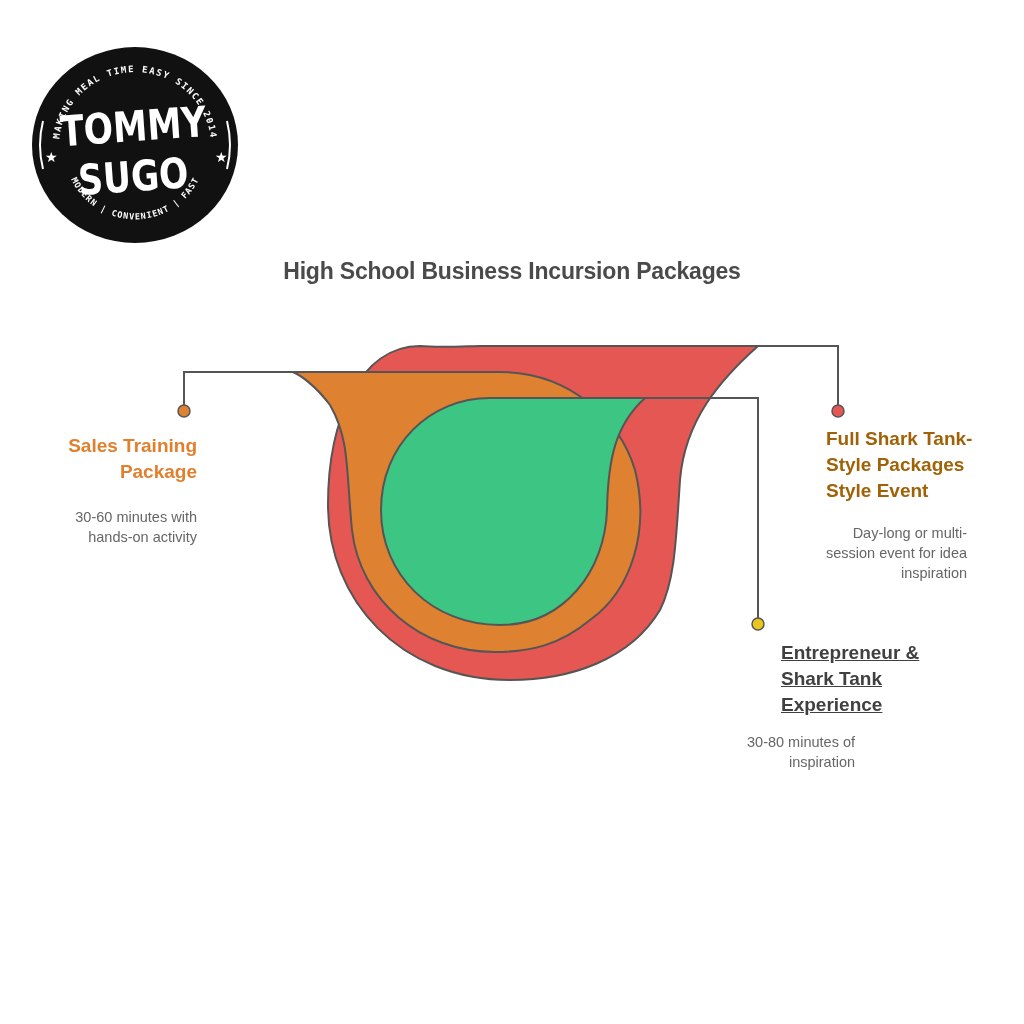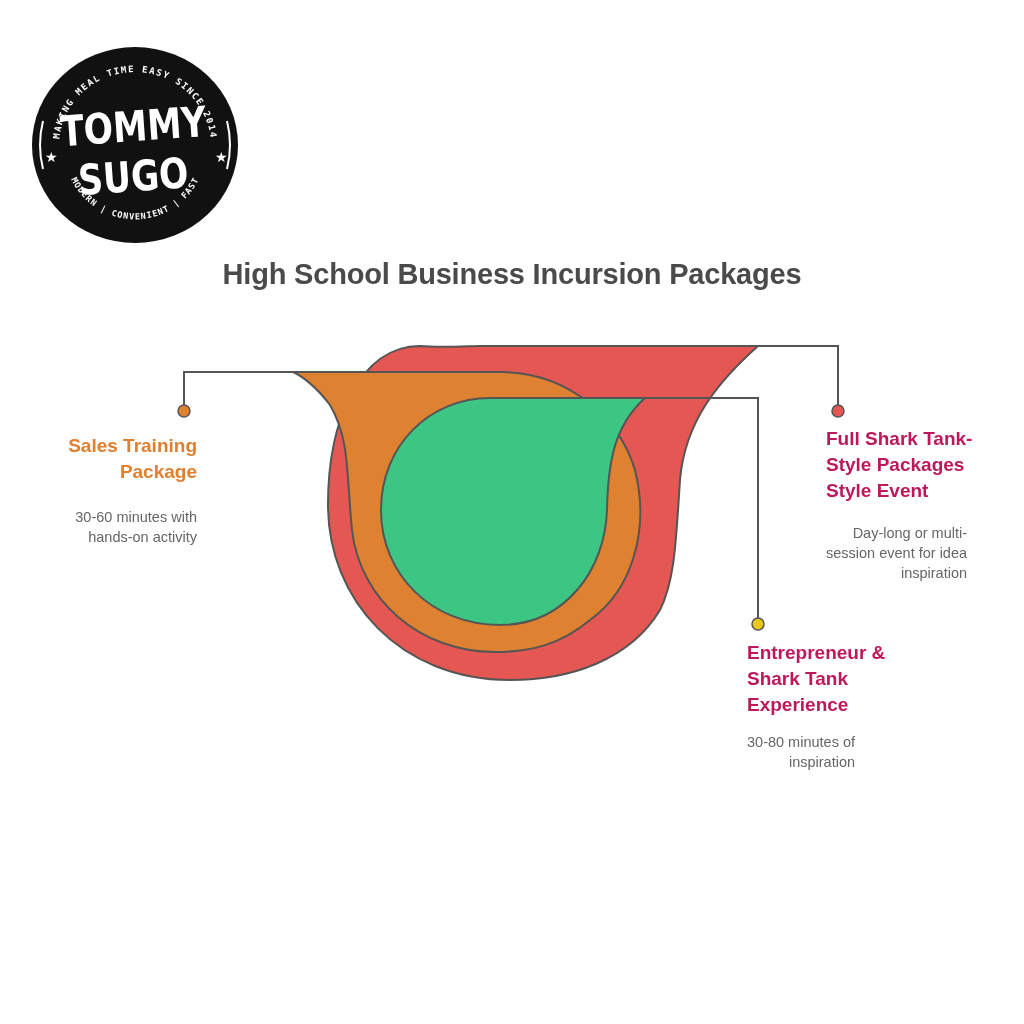--- a/index.html
+++ b/index.html
@@ -1,18 +1,18 @@
 <!DOCTYPE html>
 <html><head>
 <meta charset="utf-8">
 <style>
   html, body { margin: 0; padding: 0; background: #ffffff; }
   body { width: 1024px; height: 1024px; position: relative; overflow: hidden; font-family: "Liberation Sans", sans-serif; }
   .logo { position: absolute; left: 31px; top: 46px; width: 208px; height: 198px; }
-  .title { position: absolute; left: 0; width: 1024px; top: 258px; text-align: center; font-size: 29px; font-weight: bold; color: #4a4a4a; letter-spacing: -0.2px; }
+  .title { position: absolute; left: 0; width: 1024px; top: 258px; text-align: center; font-size: 23px; font-weight: bold; color: #4a4a4a; letter-spacing: -0.2px; }
   .diagram { position: absolute; left: 0; top: 0; width: 1024px; height: 1024px; }
   .label { position: absolute; font-weight: bold; font-size: 19px; line-height: 26px; }
   .desc { position: absolute; font-size: 14.5px; line-height: 20px; color: #666666; text-align: right; }
   .right-align { text-align: right; }
 </style>
 </head>
 <body>
 
 <svg class="logo" viewBox="0 0 208 198">
   <defs>
@@ -63,32 +63,32 @@
 
 <div class="label right-align" style="right:827px; top:433px; color:#E0802F; width:200px;">
   <div>Sales Training</div>
   <div>Package</div>
 </div>
 <div class="desc right-align" style="right:827px; top:507px; width:200px;">
   <div>30-60 minutes with</div>
   <div>hands-on activity</div>
 </div>
 
-<div class="label" style="left:826px; top:426px; color:#be185d;">
+<div class="label" style="left:826px; top:426px; color:#a16207;">
   <div>Full Shark Tank-</div>
   <div>Style Packages</div>
   <div>Style Event</div>
 </div>
 <div class="desc" style="left:826px; top:523px;">
   <div>Day-long or multi-</div>
   <div>session event for idea</div>
   <div>inspiration</div>
 </div>
 
-<div class="label" style="left:747px; top:640px; color:#be185d;">
+<div class="label" style="left:781px; top:640px; color:#404040;text-decoration:underline;">
   <div>Entrepreneur &amp;</div>
   <div>Shark Tank</div>
   <div>Experience</div>
 </div>
 <div class="desc" style="left:747px; top:732px;">
   <div>30-80 minutes of</div>
   <div>inspiration</div>
 </div>
 
 </body></html>

